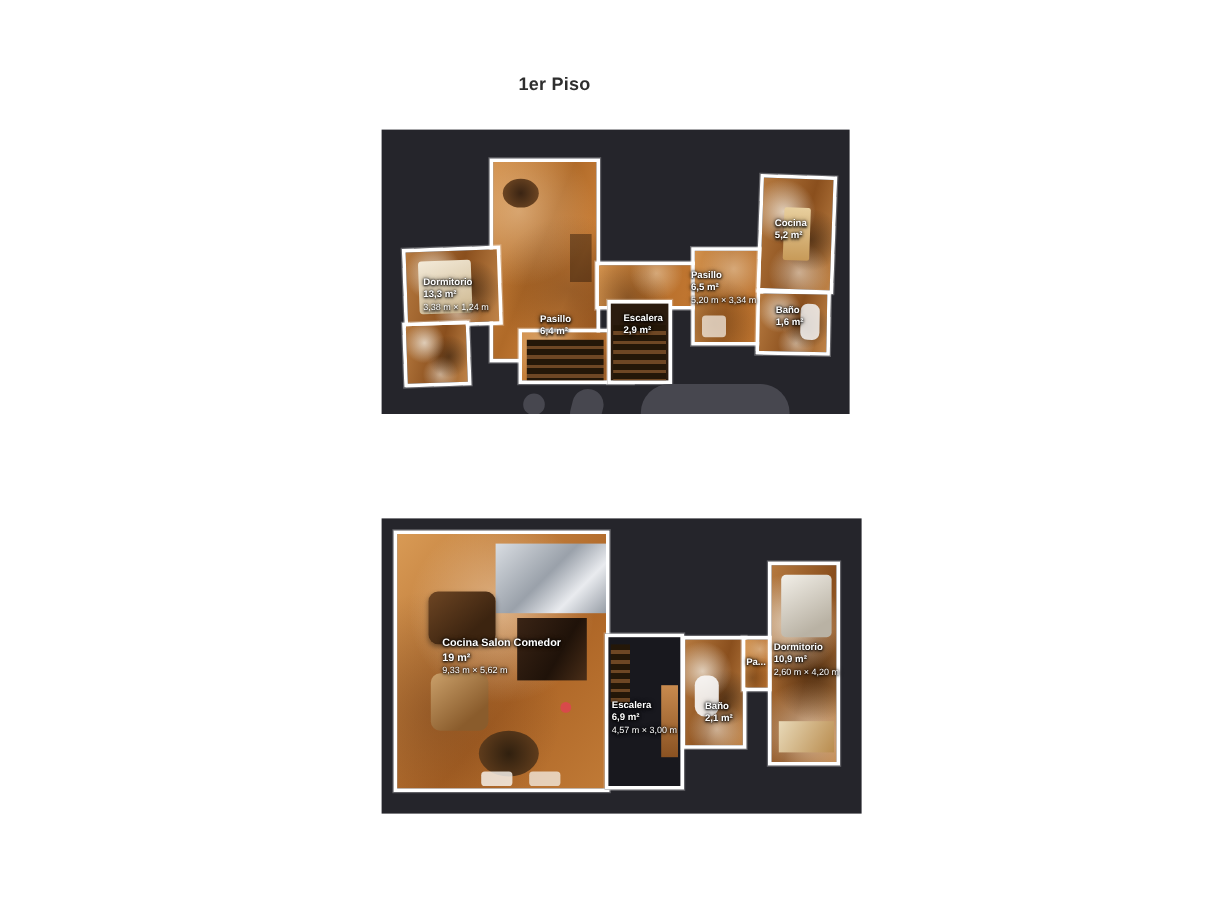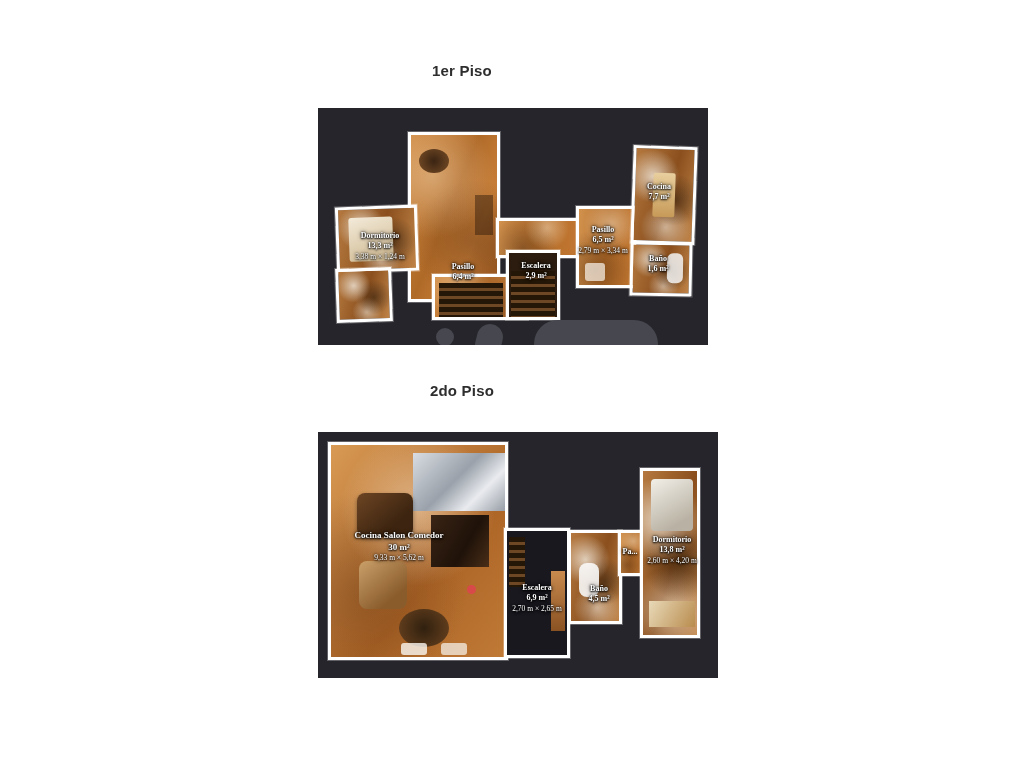--- a/index.html
+++ b/index.html
@@ -28,23 +28,23 @@
   .messy{background:
     radial-gradient(circle at 30% 30%, rgba(245,240,230,.75), transparent 35%),
     radial-gradient(circle at 70% 55%, rgba(40,25,12,.55), transparent 40%),
     radial-gradient(circle at 55% 85%, rgba(250,245,235,.55), transparent 30%),
     linear-gradient(105deg,#b5793f 0%,#8a4f1d 55%,#c08448 100%);}
 
   .stairs{background:repeating-linear-gradient(180deg,#241708 0 5px,#6e4724 5px 8px);}
 
   .overlay{position:absolute;}
 
-  .rlabel{position:absolute;transform:translate(-50%,-50%);text-align:center;color:#ffffff;
+  .rlabel{position:absolute;transform:translate(-50%,-50%);color:#ffffff;
     font-size:8px;font-weight:bold;line-height:1.3;white-space:nowrap;z-index:6;
-    text-shadow:0 0 2px #000,0 1px 2px rgba(0,0,0,.95),0 0 4px rgba(0,0,0,.8);font-family:Liberation Serif, serif;}
+    text-shadow:0 0 2px #000,0 1px 2px rgba(0,0,0,.95),0 0 4px rgba(0,0,0,.8);}
   .rlabel span{display:block;}
   .rlabel .rdims{font-weight:normal;font-size:7.5px;}
   .rlabel.big{font-size:9px;}
 
   .wm{position:absolute;background:#47474f;z-index:2;}
 </style>
 </head>
 <body>
 
 <div id="stage">
@@ -100,37 +100,36 @@
       <span class="rname">Pasillo</span>
       <span class="rarea">6,4 m²</span>
     </div>
     <div class="rlabel" style="left:218px;top:163px">
       <span class="rname">Escalera</span>
       <span class="rarea">2,9 m²</span>
     </div>
     <div class="rlabel" style="left:285px;top:132px">
       <span class="rname">Pasillo</span>
       <span class="rarea">6,5 m²</span>
-      <span class="rdims">2,79 m × 3,34 m</span>
+      <span class="rdims">5,20 m × 3,34 m</span>
     </div>
     <div class="rlabel" style="left:341px;top:84px">
       <span class="rname">Cocina</span>
-      <span class="rarea">7,7 m²</span>
+      <span class="rarea">5,2 m²</span>
     </div>
     <div class="rlabel" style="left:340px;top:156px">
       <span class="rname">Baño</span>
       <span class="rarea">1,6 m²</span>
     </div>
 
     <div class="wm" style="left:118px;top:220px;width:18px;height:18px;border-radius:50%;"></div>
     <div class="wm" style="left:158px;top:216px;width:26px;height:34px;border-radius:13px;transform:rotate(14deg);"></div>
     <div class="wm" style="left:216px;top:212px;width:124px;height:48px;border-radius:26px;"></div>
   </div>
 
-  <div class="floor-title" style="top:382px">2do Piso</div>
 
   <div class="panel" style="left:318px;top:432px;width:400px;height:246px">
 
     <div class="room wood-c" style="left:10px;top:10px;width:180px;height:218px">
       <div class="overlay" style="left:82px;top:8px;width:96px;height:58px;
            background:linear-gradient(135deg,#d9dde2 0%,#9aa1aa 45%,#e9ebef 70%,#8f969f 100%);"></div>
       <div class="overlay" style="left:100px;top:70px;width:58px;height:52px;
            background:linear-gradient(120deg,#3a2415,#1f1209 60%,#4a2e18);"></div>
       <div class="overlay" style="left:26px;top:48px;width:56px;height:44px;border-radius:8px;
            background:linear-gradient(140deg,#6d4523,#3c2410 70%);box-shadow:0 2px 4px rgba(0,0,0,.4);"></div>
@@ -159,37 +158,37 @@
 
     <div class="room wood-b" style="left:300px;top:98px;width:26px;height:46px"></div>
 
     <div class="room messy" style="left:322px;top:36px;width:60px;height:170px">
       <div class="overlay" style="left:8px;top:8px;width:42px;height:52px;border-radius:4px;
            background:linear-gradient(150deg,#f2efe8,#b9b2a4 80%);"></div>
       <div class="overlay" style="left:6px;bottom:8px;width:46px;height:26px;
            background:linear-gradient(120deg,#e8d9b8,#b98c4e);"></div>
     </div>
 
-    <div class="rlabel big" style="left:81px;top:115px">
+    <div class="rlabel big" style="left:100px;top:115px">
       <span class="rname">Cocina Salon Comedor</span>
-      <span class="rarea">30 m²</span>
+      <span class="rarea">19 m²</span>
       <span class="rdims">9,33 m × 5,62 m</span>
     </div>
     <div class="rlabel" style="left:219px;top:166px">
       <span class="rname">Escalera</span>
       <span class="rarea">6,9 m²</span>
-      <span class="rdims">2,70 m × 2,65 m</span>
+      <span class="rdims">4,57 m × 3,00 m</span>
     </div>
     <div class="rlabel" style="left:281px;top:162px">
       <span class="rname">Baño</span>
-      <span class="rarea">4,5 m²</span>
+      <span class="rarea">2,1 m²</span>
     </div>
     <div class="rlabel" style="left:312px;top:120px">
       <span class="rname">Pa...</span>
     </div>
     <div class="rlabel" style="left:354px;top:118px">
       <span class="rname">Dormitorio</span>
-      <span class="rarea">13,8 m²</span>
+      <span class="rarea">10,9 m²</span>
       <span class="rdims">2,60 m × 4,20 m</span>
     </div>
   </div>
 
 </div>
 
 </body></html>

